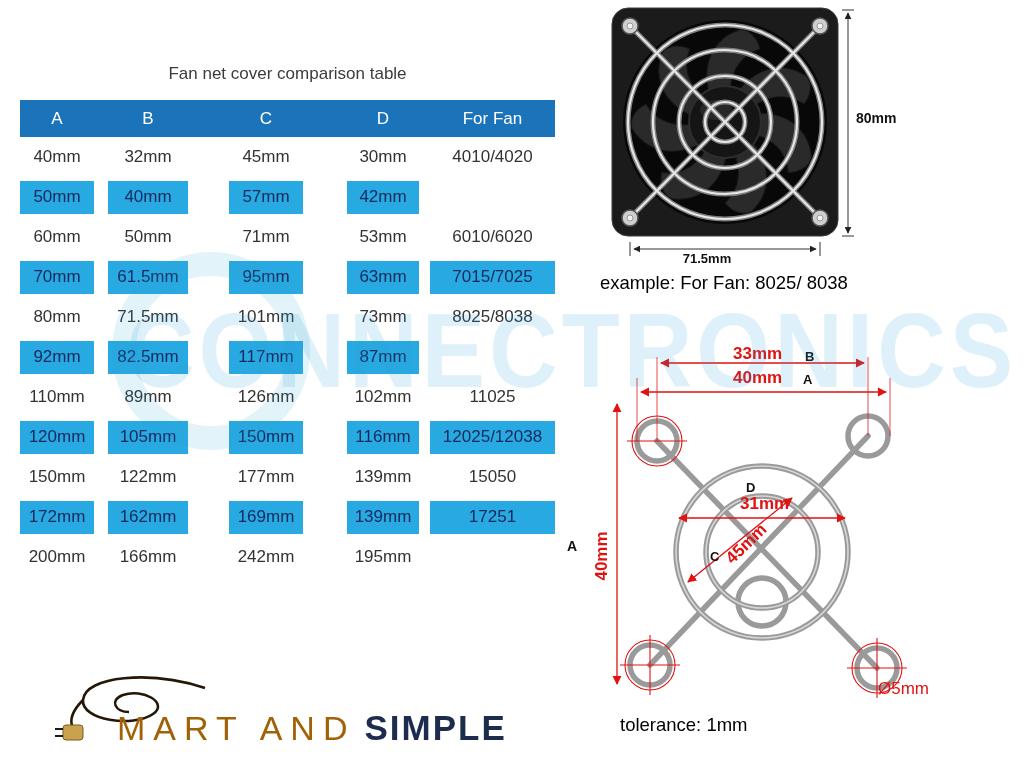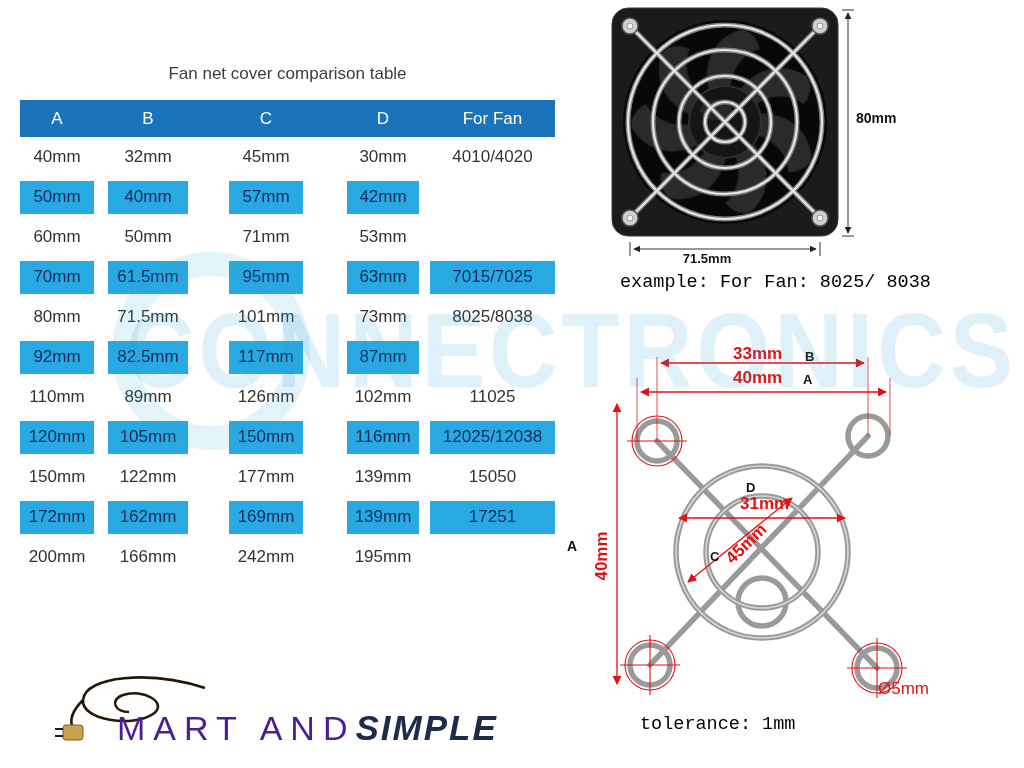--- a/index.html
+++ b/index.html
@@ -32,22 +32,22 @@
   .c4{width:125px;margin-left:11px;}
   .t-row.hl .t-cell{background:#29a9e1;color:#132a5e;font-weight:500;}
 
   
   .fan-photo{position:absolute;left:598px;top:4px;z-index:10;}
   .dim-label{position:absolute;color:#111;font-weight:700;z-index:12;}
   #fan-height-label{left:856px;top:110px;font-size:14px;}
   #fan-width-label{left:672px;top:251px;width:70px;text-align:center;font-size:13px;}
 
   
-  .mono-text{position:absolute;font-family:Liberation Mono, monospace;font-size:18.5px;
-             color:#000;z-index:10;white-space:nowrap;margin-left:20px;}
+  .mono-text{position:absolute;font-family:Liberation Sans, sans-serif;font-size:18.5px;
+             color:#000;z-index:10;white-space:nowrap;}
   #example-text{left:600px;top:272px;}
   #tolerance-text{left:620px;top:714px;}
 
   
   .guard-svg{position:absolute;left:565px;top:330px;z-index:10;}
   .glabel{position:absolute;z-index:12;white-space:nowrap;}
   .g-red{color:#e11212;font-size:17px;font-weight:600;}
   .g-blk{color:#111;font-size:13px;font-weight:600;}
   #gl-b-val{left:733px;top:344px;}
   #gl-b-tag{left:805px;top:349px;}
@@ -58,22 +58,22 @@
   #gl-d-tag{left:746px;top:480px;}
   #gl-d-val{left:740px;top:494px;}
   #gl-c-tag{left:710px;top:549px;}
   #gl-c-val{left:722px;top:534px;transform:rotate(-44deg);}
   #gl-hole-val{left:878px;top:679px;font-weight:400;}
 
   
   .logo{position:absolute;left:55px;top:668px;width:470px;height:95px;z-index:10;}
   .logo-svg{position:absolute;left:0;top:0;}
   .logo-text{position:absolute;left:62px;top:40px;font-size:34px;white-space:nowrap;}
-  .logo-gold{color:#4c1d95;font-weight:500;letter-spacing:8px;}
-  .logo-navy{color:#1d2b4d;font-weight:800;letter-spacing:2px;margin-left:0;font-size:35px;font-style:italic;}
+  .logo-gold{color:#a16207;font-weight:500;letter-spacing:8px;}
+  .logo-navy{color:#1d2b4d;font-weight:800;letter-spacing:2px;margin-left:9px;font-size:35px;}
 </style>
 </head>
 <body>
 
 <div class="page">
 
   <div class="watermark">
     <div class="wm-ring"></div>
     <div class="wm-text">CONNECTRONICS</div>
   </div>
@@ -100,20 +100,21 @@
           <div class="t-cell c0">50mm</div>
           <div class="t-cell c1">40mm</div>
           <div class="t-cell c2">57mm</div>
           <div class="t-cell c3">42mm</div>
         </div>
         <div class="t-row">
           <div class="t-cell c0">60mm</div>
           <div class="t-cell c1">50mm</div>
           <div class="t-cell c2">71mm</div>
           <div class="t-cell c3">53mm</div>
+          <div class="t-cell c4">6010/6020</div>
         </div>
         <div class="t-row hl">
           <div class="t-cell c0">70mm</div>
           <div class="t-cell c1">61.5mm</div>
           <div class="t-cell c2">95mm</div>
           <div class="t-cell c3">63mm</div>
           <div class="t-cell c4">7015/7025</div>
         </div>
         <div class="t-row">
           <div class="t-cell c0">80mm</div>

